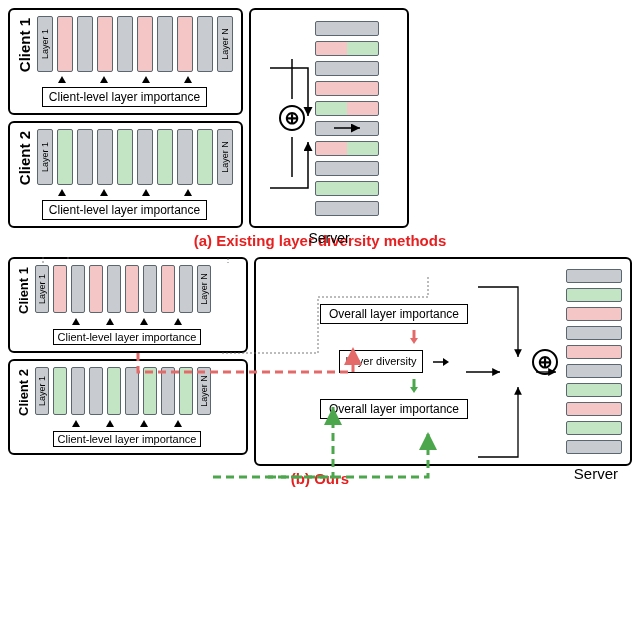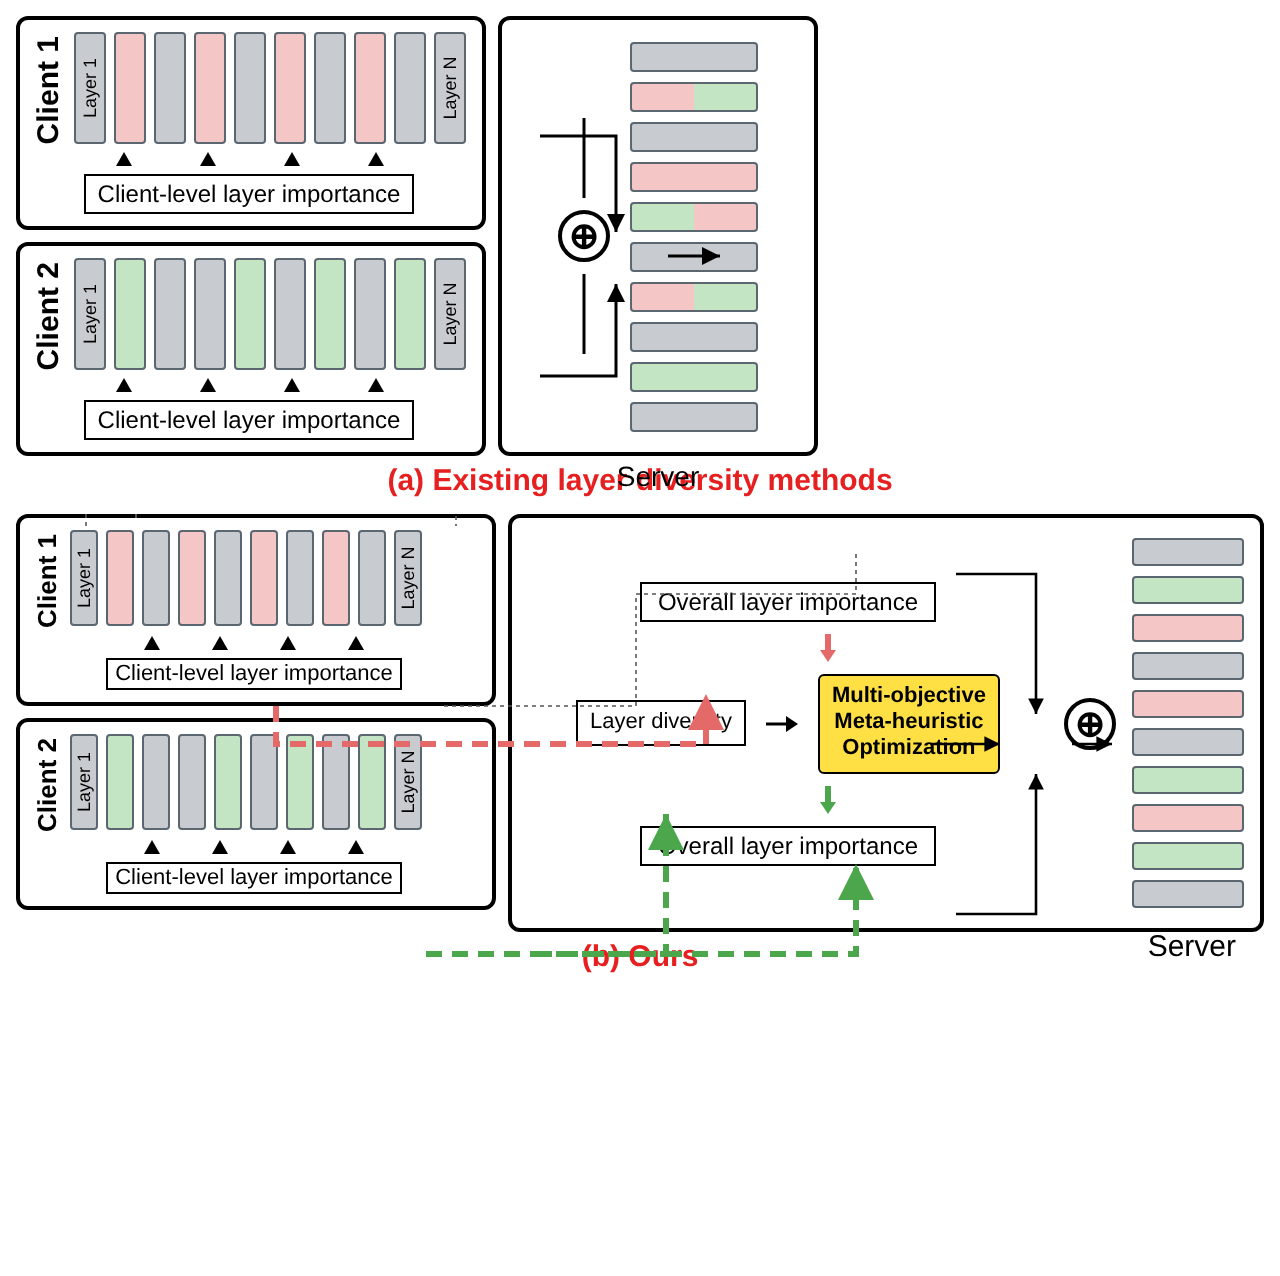--- a/index.html
+++ b/index.html
@@ -339,25 +339,20 @@
             <polygon points="66,8 74,8 70,14" fill="#e46a6a"></polygon>
           </svg>
         <div class="side-row">
           <div class="div-box">
             <span>Layer diversity</span>
           </div>
           <svg width="16" height="10">
               <line x1="0" y1="5" x2="12" y2="5" stroke="#000" stroke-width="1.5"></line>
               <polygon points="10,1 16,5 10,9" fill="#000"></polygon>
             </svg>
-          <div class="yellow-box">
-            <div>Multi-objective</div>
-            <div>Meta-heuristic</div>
-            <div>Optimization</div>
-          </div>
         </div>
         <svg width="100" height="14">
             <path d="M70 0 L70 10" class="mini-arrow-grn"></path>
             <polygon points="66,8 74,8 70,14" fill="#4ca64c"></polygon>
           </svg>
         <div class="overall-box">Overall layer importance</div>
       </div>
       <div style="display:flex;align-items:center;gap:8px;">
         <div class="plus-circle">⊕</div>
         <div class="server-layers" id="b-server-layers">

